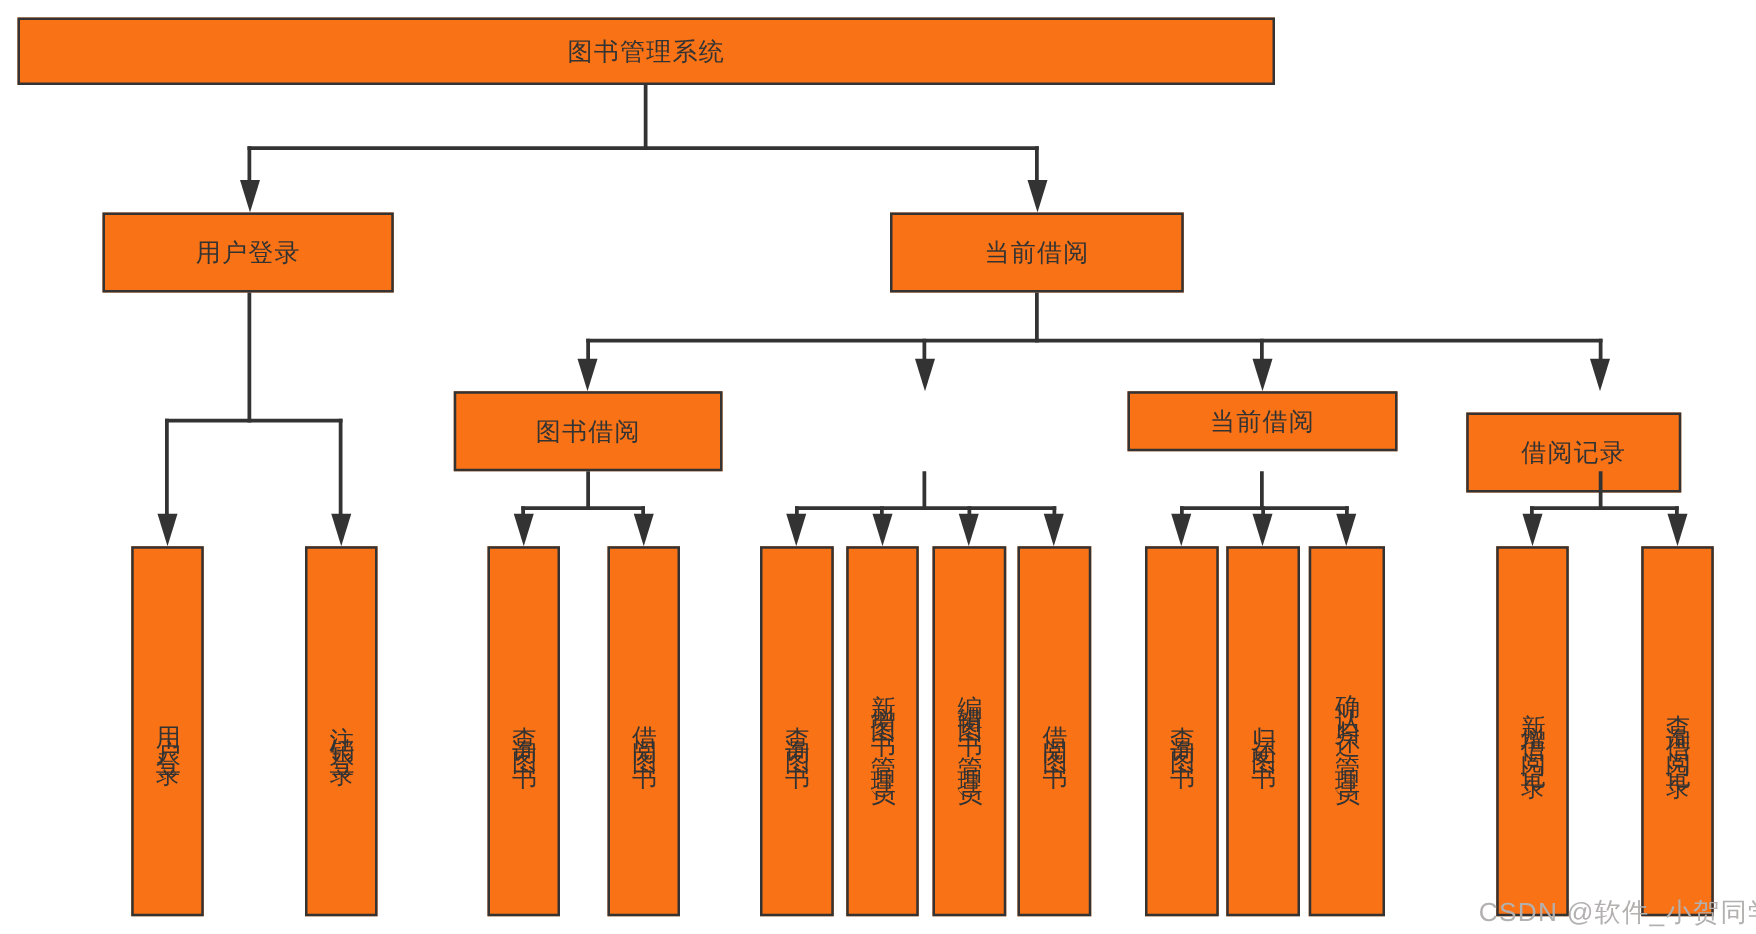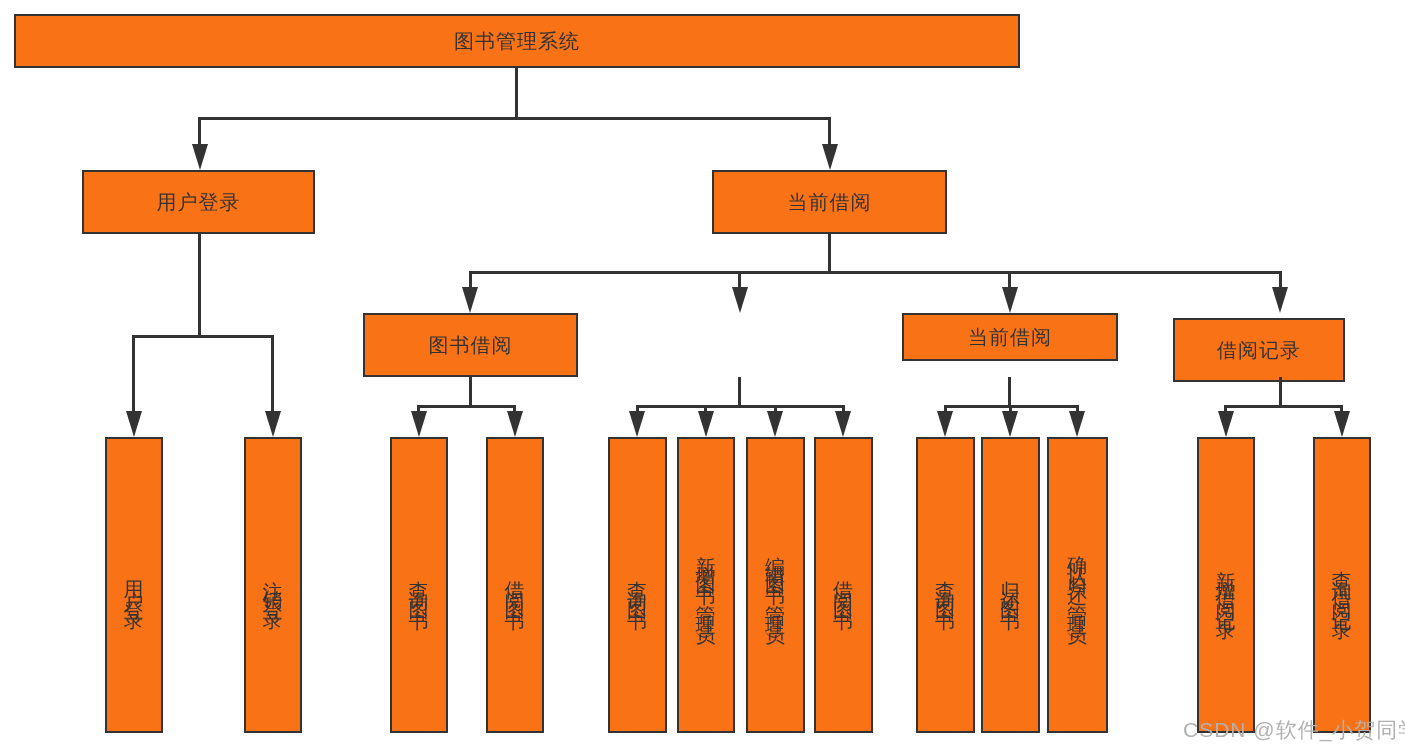--- a/index.html
+++ b/index.html
@@ -91,21 +91,21 @@
     <div class="line" style="left:738px;top:271px;width:3px;height:19px;"></div>
     <div class="arrow" style="left:732px;top:287px;"></div>
     <div class="line" style="left:1008px;top:271px;width:3px;height:19px;"></div>
     <div class="arrow" style="left:1002px;top:287px;"></div>
     <div class="line" style="left:1279px;top:271px;width:3px;height:19px;"></div>
     <div class="arrow" style="left:1272px;top:287px;"></div>
   </div>
 
   <div class="box" style="left:363px;top:313px;width:215px;height:64px;">图书借阅</div>
   <div class="box" style="left:902px;top:313px;width:216px;height:48px;">当前借阅</div>
-  <div class="box" style="left:1173px;top:318px;width:172px;height:64px;">借阅记录</div>
+  <div class="box" style="left:1173px;top:330px;width:172px;height:64px;">借阅记录</div>
 
   <div>
     <div class="line" style="left:469px;top:377px;width:3px;height:31px;"></div>
     <div class="line" style="left:417px;top:405px;width:99px;height:3px;"></div>
     <div class="line" style="left:417px;top:405px;width:3px;height:8px;"></div>
     <div class="arrow" style="left:411px;top:411px;"></div>
     <div class="line" style="left:513px;top:405px;width:3px;height:8px;"></div>
     <div class="arrow" style="left:507px;top:411px;"></div>
   </div>
 

